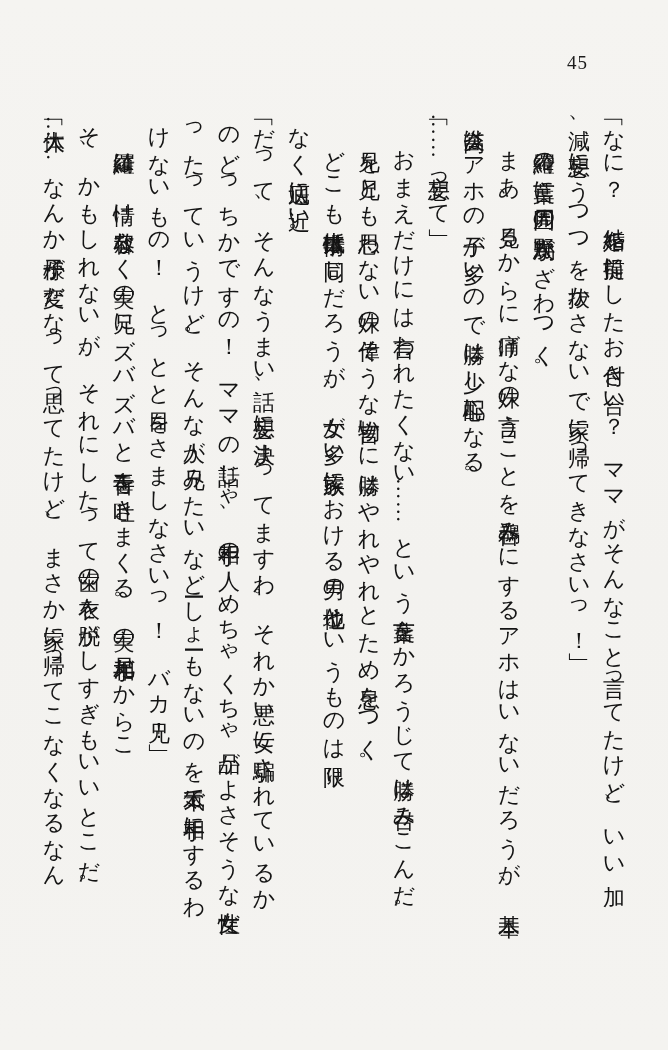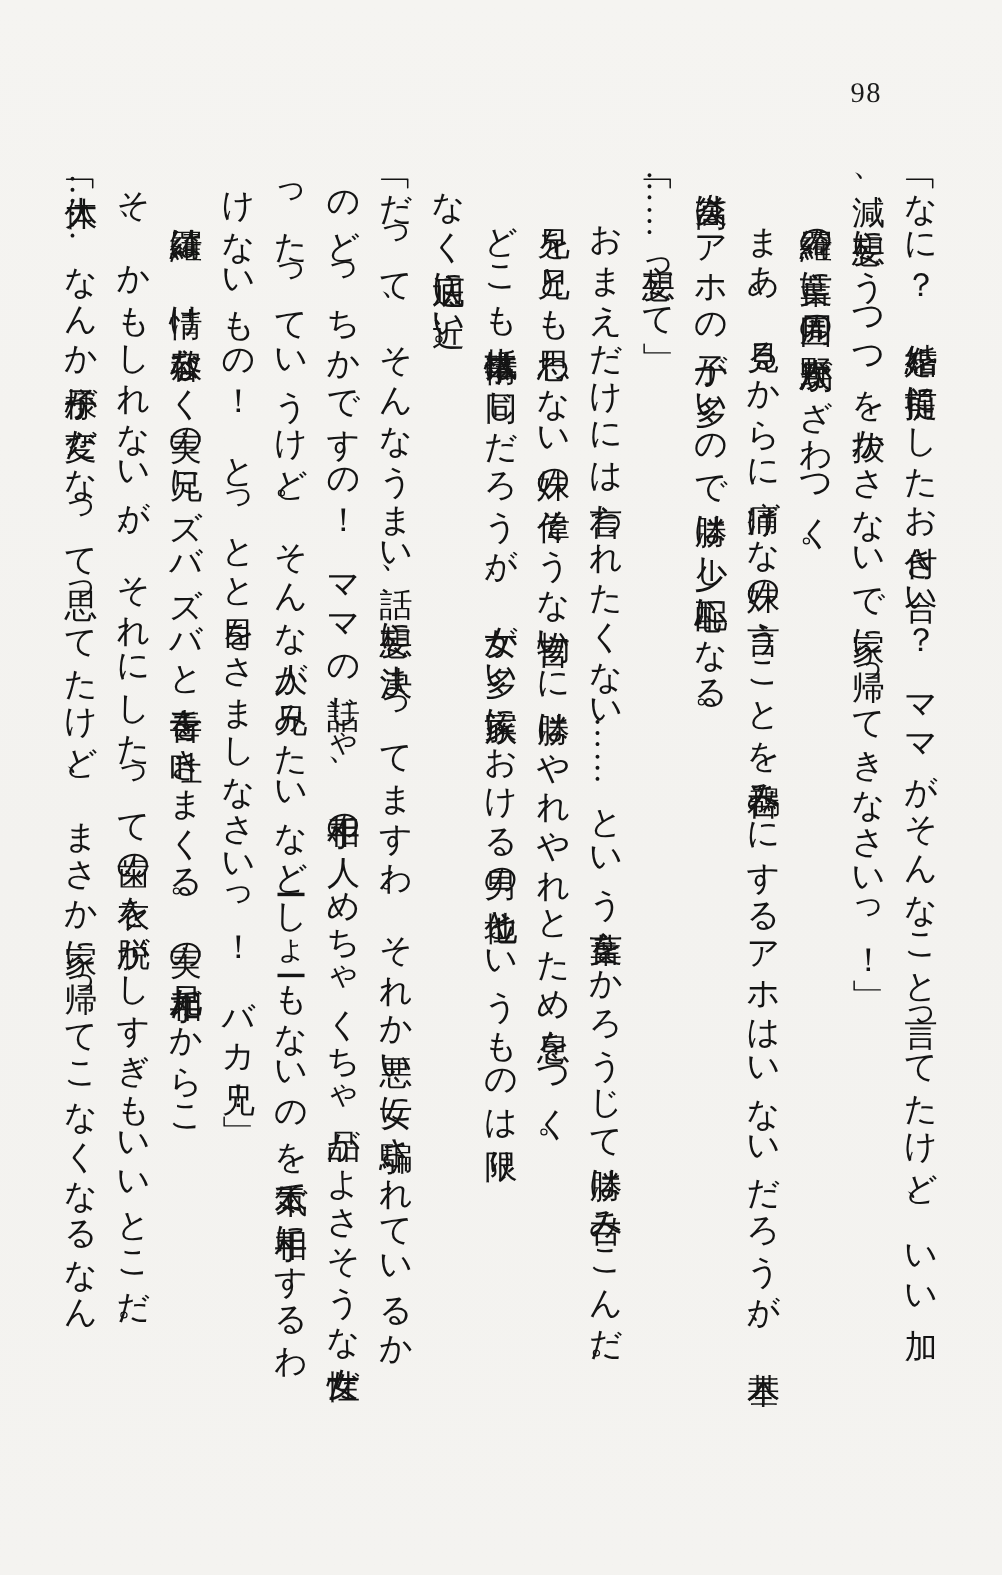--- a/index.html
+++ b/index.html
@@ -47,21 +47,21 @@
   }
   .vcol.indent {
     padding-top: 23.2px;
   }
 </style>
 </head>
 <body>
 
 <div class="paper"></div>
 
-<div class="page-number">98</div>
+<div class="page-number">45</div>
 
 <div class="text-block">
     <div class="vcol">「なに？　結婚を前提にしたお付き合い？　ママがそんなこと言ってたけど、いい加</div>
     <div class="vcol">減、妄想にうつつを抜かさないで家に帰ってきなさいっ！」</div>
     <div class="vcol indent">綺羅の言葉に周囲の野次馬がざわつく。</div>
     <div class="vcol indent">まあ、見るからに痛げな妹の言うことを鵜呑みにするアホはいないだろうが、基本</div>
     <div class="vcol">炎高はアホの子が多いので勝は少し心配になる。</div>
     <div class="vcol">「……妄想って」</div>
     <div class="vcol indent">おまえだけには言われたくない……という言葉をかろうじて勝は呑みこんだ。</div>
     <div class="vcol indent">兄を兄とも思わない妹の偉そうな物言いに勝はやれやれとため息をつく。</div>

